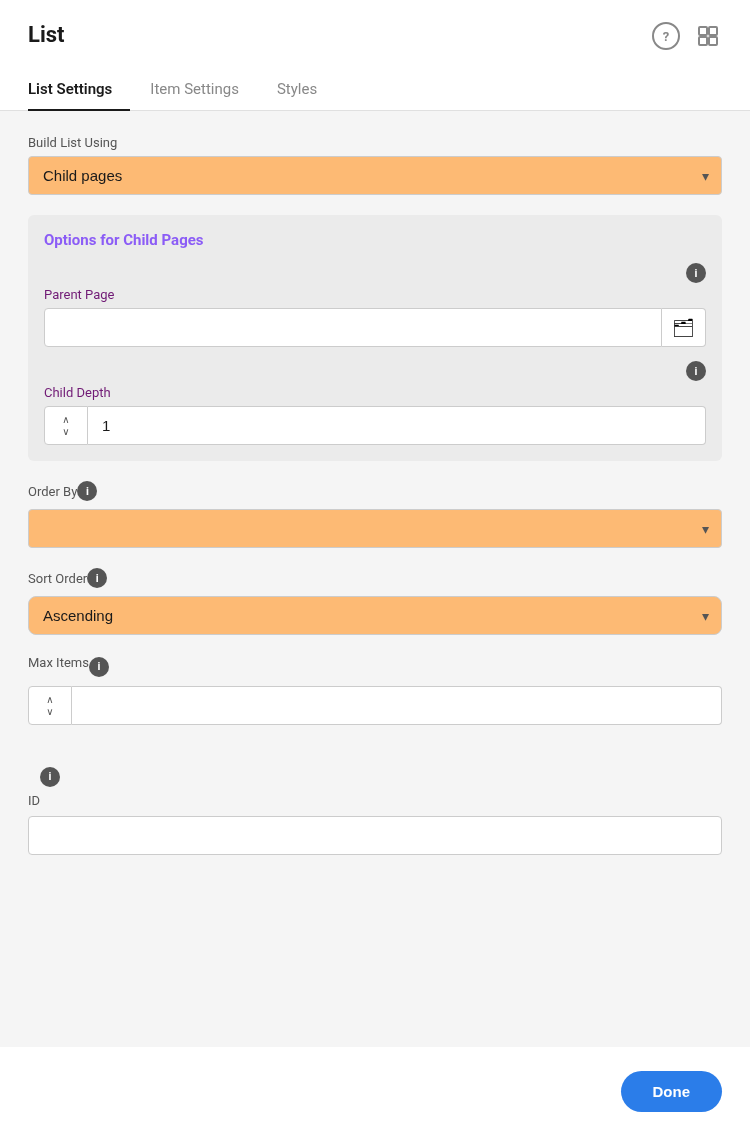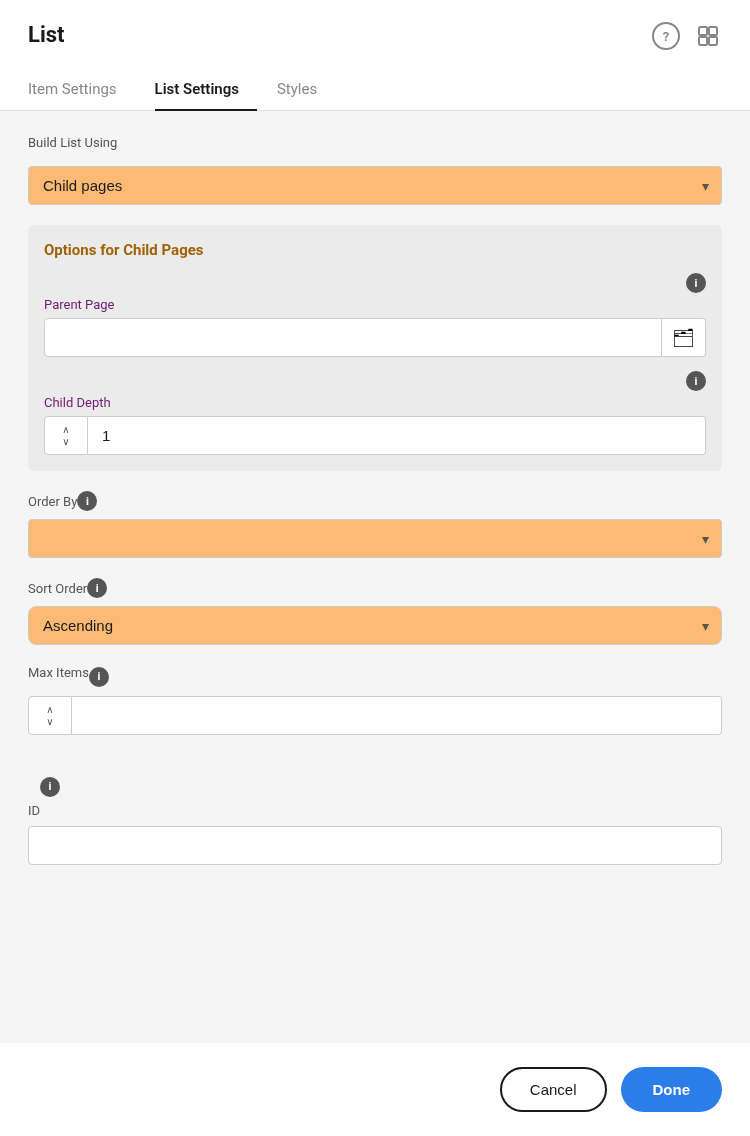--- a/index.html
+++ b/index.html
@@ -110,28 +110,28 @@
 
     .content {
       padding: 24px 28px;
       background: #f5f5f5;
       min-height: calc(1136px - 120px);
     }
 
     .field-label {
       font-size: 13px;
       color: #555;
-      margin-bottom: 16px;
+      margin-bottom: 6px;
       display: block;
     }
 
     .field-label-bold {
       font-size: 15px;
       font-weight: 700;
-      color: #a16207;
+      color: #8b5cf6;
       margin-bottom: 14px;
       display: block;
     }
 
     .select-wrapper {
       position: relative;
       background: #fdba74;
       border: 1px solid #ccc;
       border-radius: 4px;
     }
@@ -319,25 +319,25 @@
           <rect x="2" y="2" width="8" height="8" rx="1"></rect>
           <rect x="12" y="2" width="8" height="8" rx="1"></rect>
           <rect x="2" y="12" width="8" height="8" rx="1"></rect>
           <rect x="12" y="12" width="8" height="8" rx="1"></rect>
         </svg>
       </div>
     </div>
   </div>
 
   <div class="tabs">
+    <div class="tab active">
+      <span>List Settings</span>
+    </div>
     <div class="tab">
       <span>Item Settings</span>
-    </div>
-    <div class="tab active">
-      <span>List Settings</span>
     </div>
     <div class="tab">
       <span>Styles</span>
     </div>
   </div>
 
   <div class="content">
 
     <div class="field-with-info">
       <label class="field-label">Build List Using</label>
@@ -432,16 +432,15 @@
         <div class="info-icon">i</div>
       </div>
       <div style="margin-top: 8px;">
         <input type="text" class="input-field" value="" style="">
       </div>
     </div>
 
   </div>
 
   <div class="footer-buttons">
-    <button class="btn-cancel">Cancel</button>
     <button class="btn-done">Done</button>
   </div>
 </div>
 
 </body></html>

